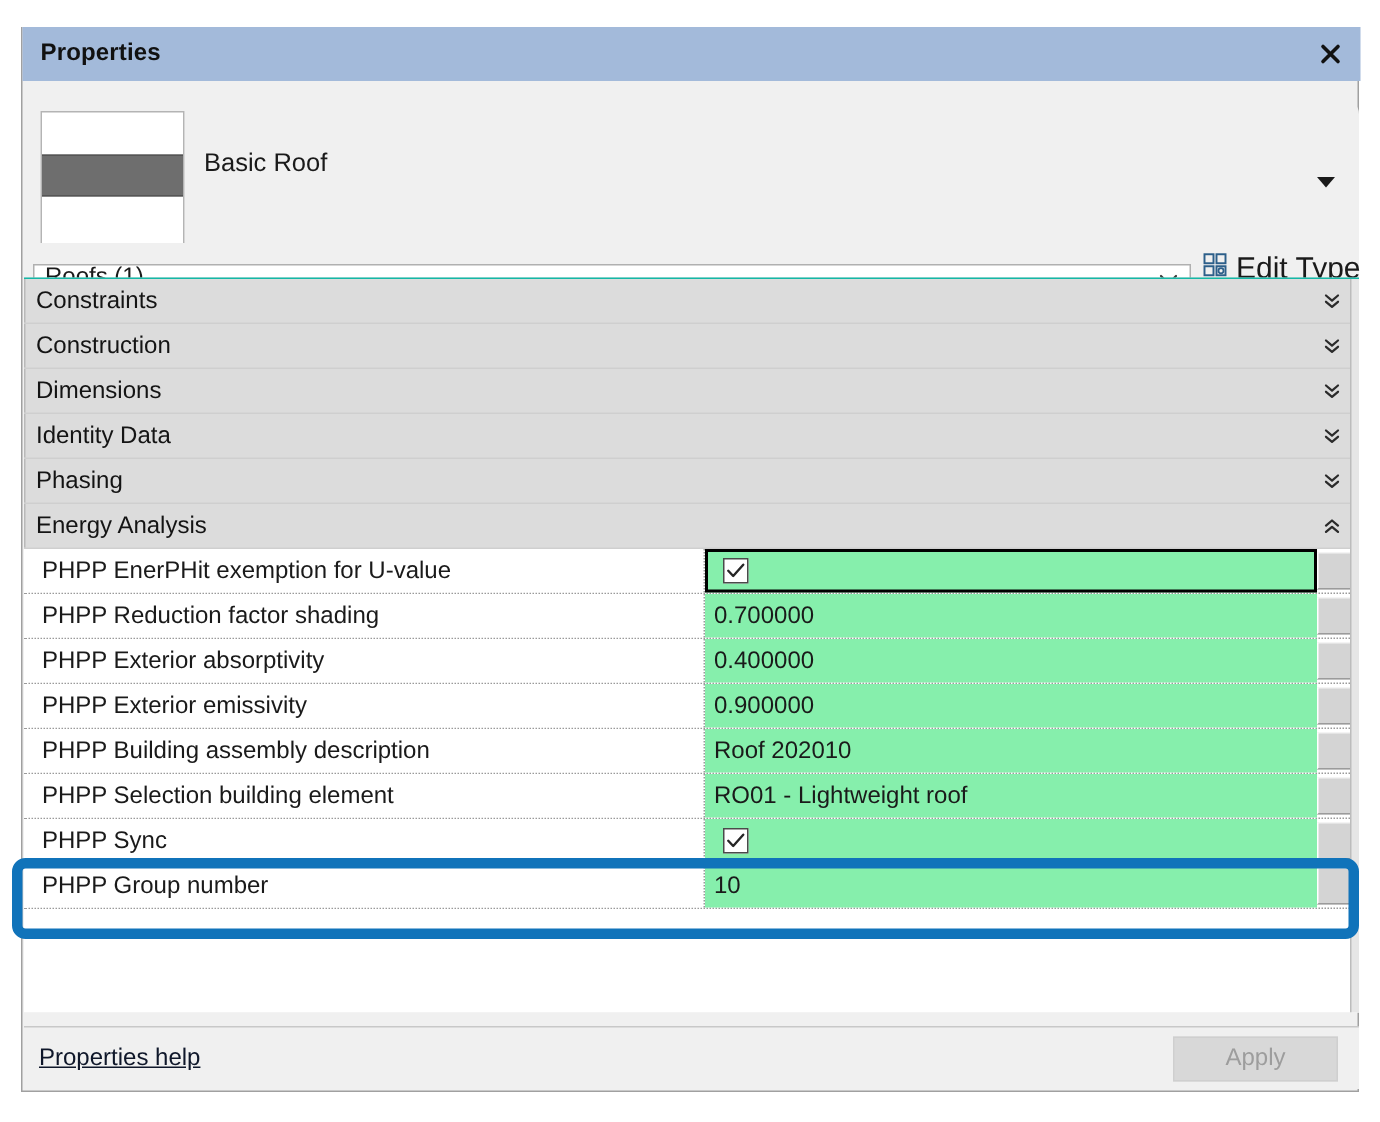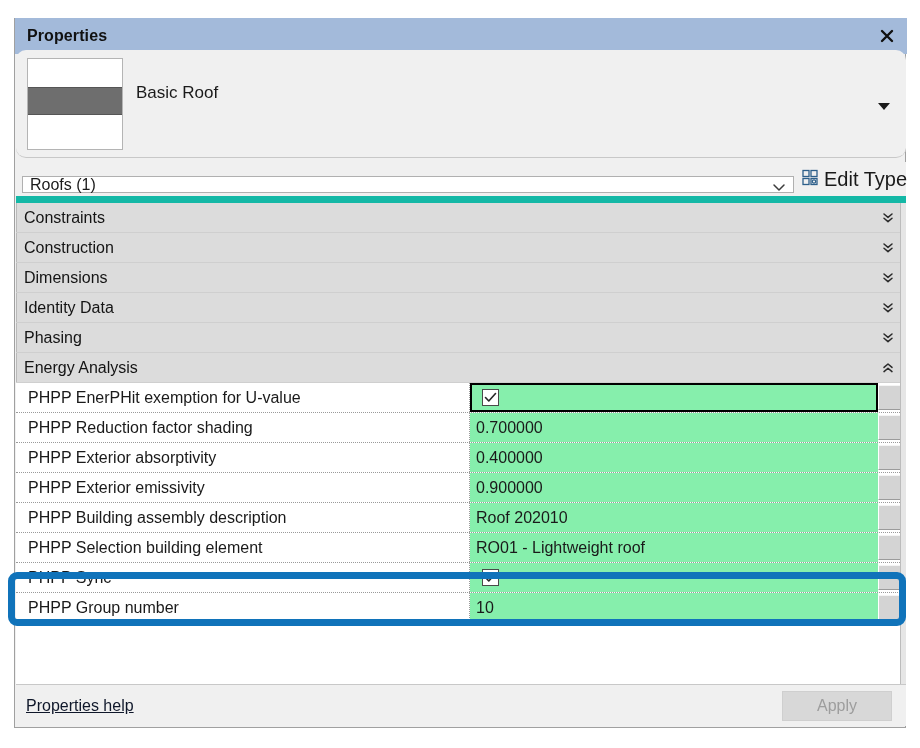--- a/index.html
+++ b/index.html
@@ -37,21 +37,21 @@
   .close-btn {
     position: absolute; right: 8px; top: 6px;
     width: 24px; height: 24px;
     display: flex; align-items: center; justify-content: center;
     cursor: default;
   }
   .close-btn svg { display:block; }
 
   
   .preview {
-    position: absolute; left: 1px; top: 32px;
+    position: absolute; left: 1px; top: 48px;
     width: 890px; height: 108px;
     background: #f0f0f0;
     border-bottom: 1px solid #c8c8c8;
     border-radius: 10px;
   }
   .thumb {
     position: absolute; left: 11px; top: 8px;
     width: 96px; height: 92px;
     background: #ffffff;
     border: 1px solid #b4b4b4;
@@ -102,24 +102,24 @@
   .edit-type {
     flex: 1 1 auto;
     display: flex; align-items: center; gap: 5px;
     padding-left: 8px;
     cursor: default;
   }
   .edit-type .etlabel { font-size: 20px; color: #1a1a1a; white-space: nowrap; }
 
   
   .grid {
-    position: absolute; left: 1px; top: 178px;
+    position: absolute; left: 1px; top: 167px;
     width: 890px; height: 490px;
     background: #dcdcdc;
-    border-top: 7px solid #14b8a6;
+    border-top: 1px solid #14b8a6;
     overflow: hidden;
   }
 
   .cat-row {
     position: relative;
     height: 30px;
     background: #dcdcdc;
     border-bottom: 1px solid #cfcfcf;
     display: flex; align-items: center;
     cursor: default;

